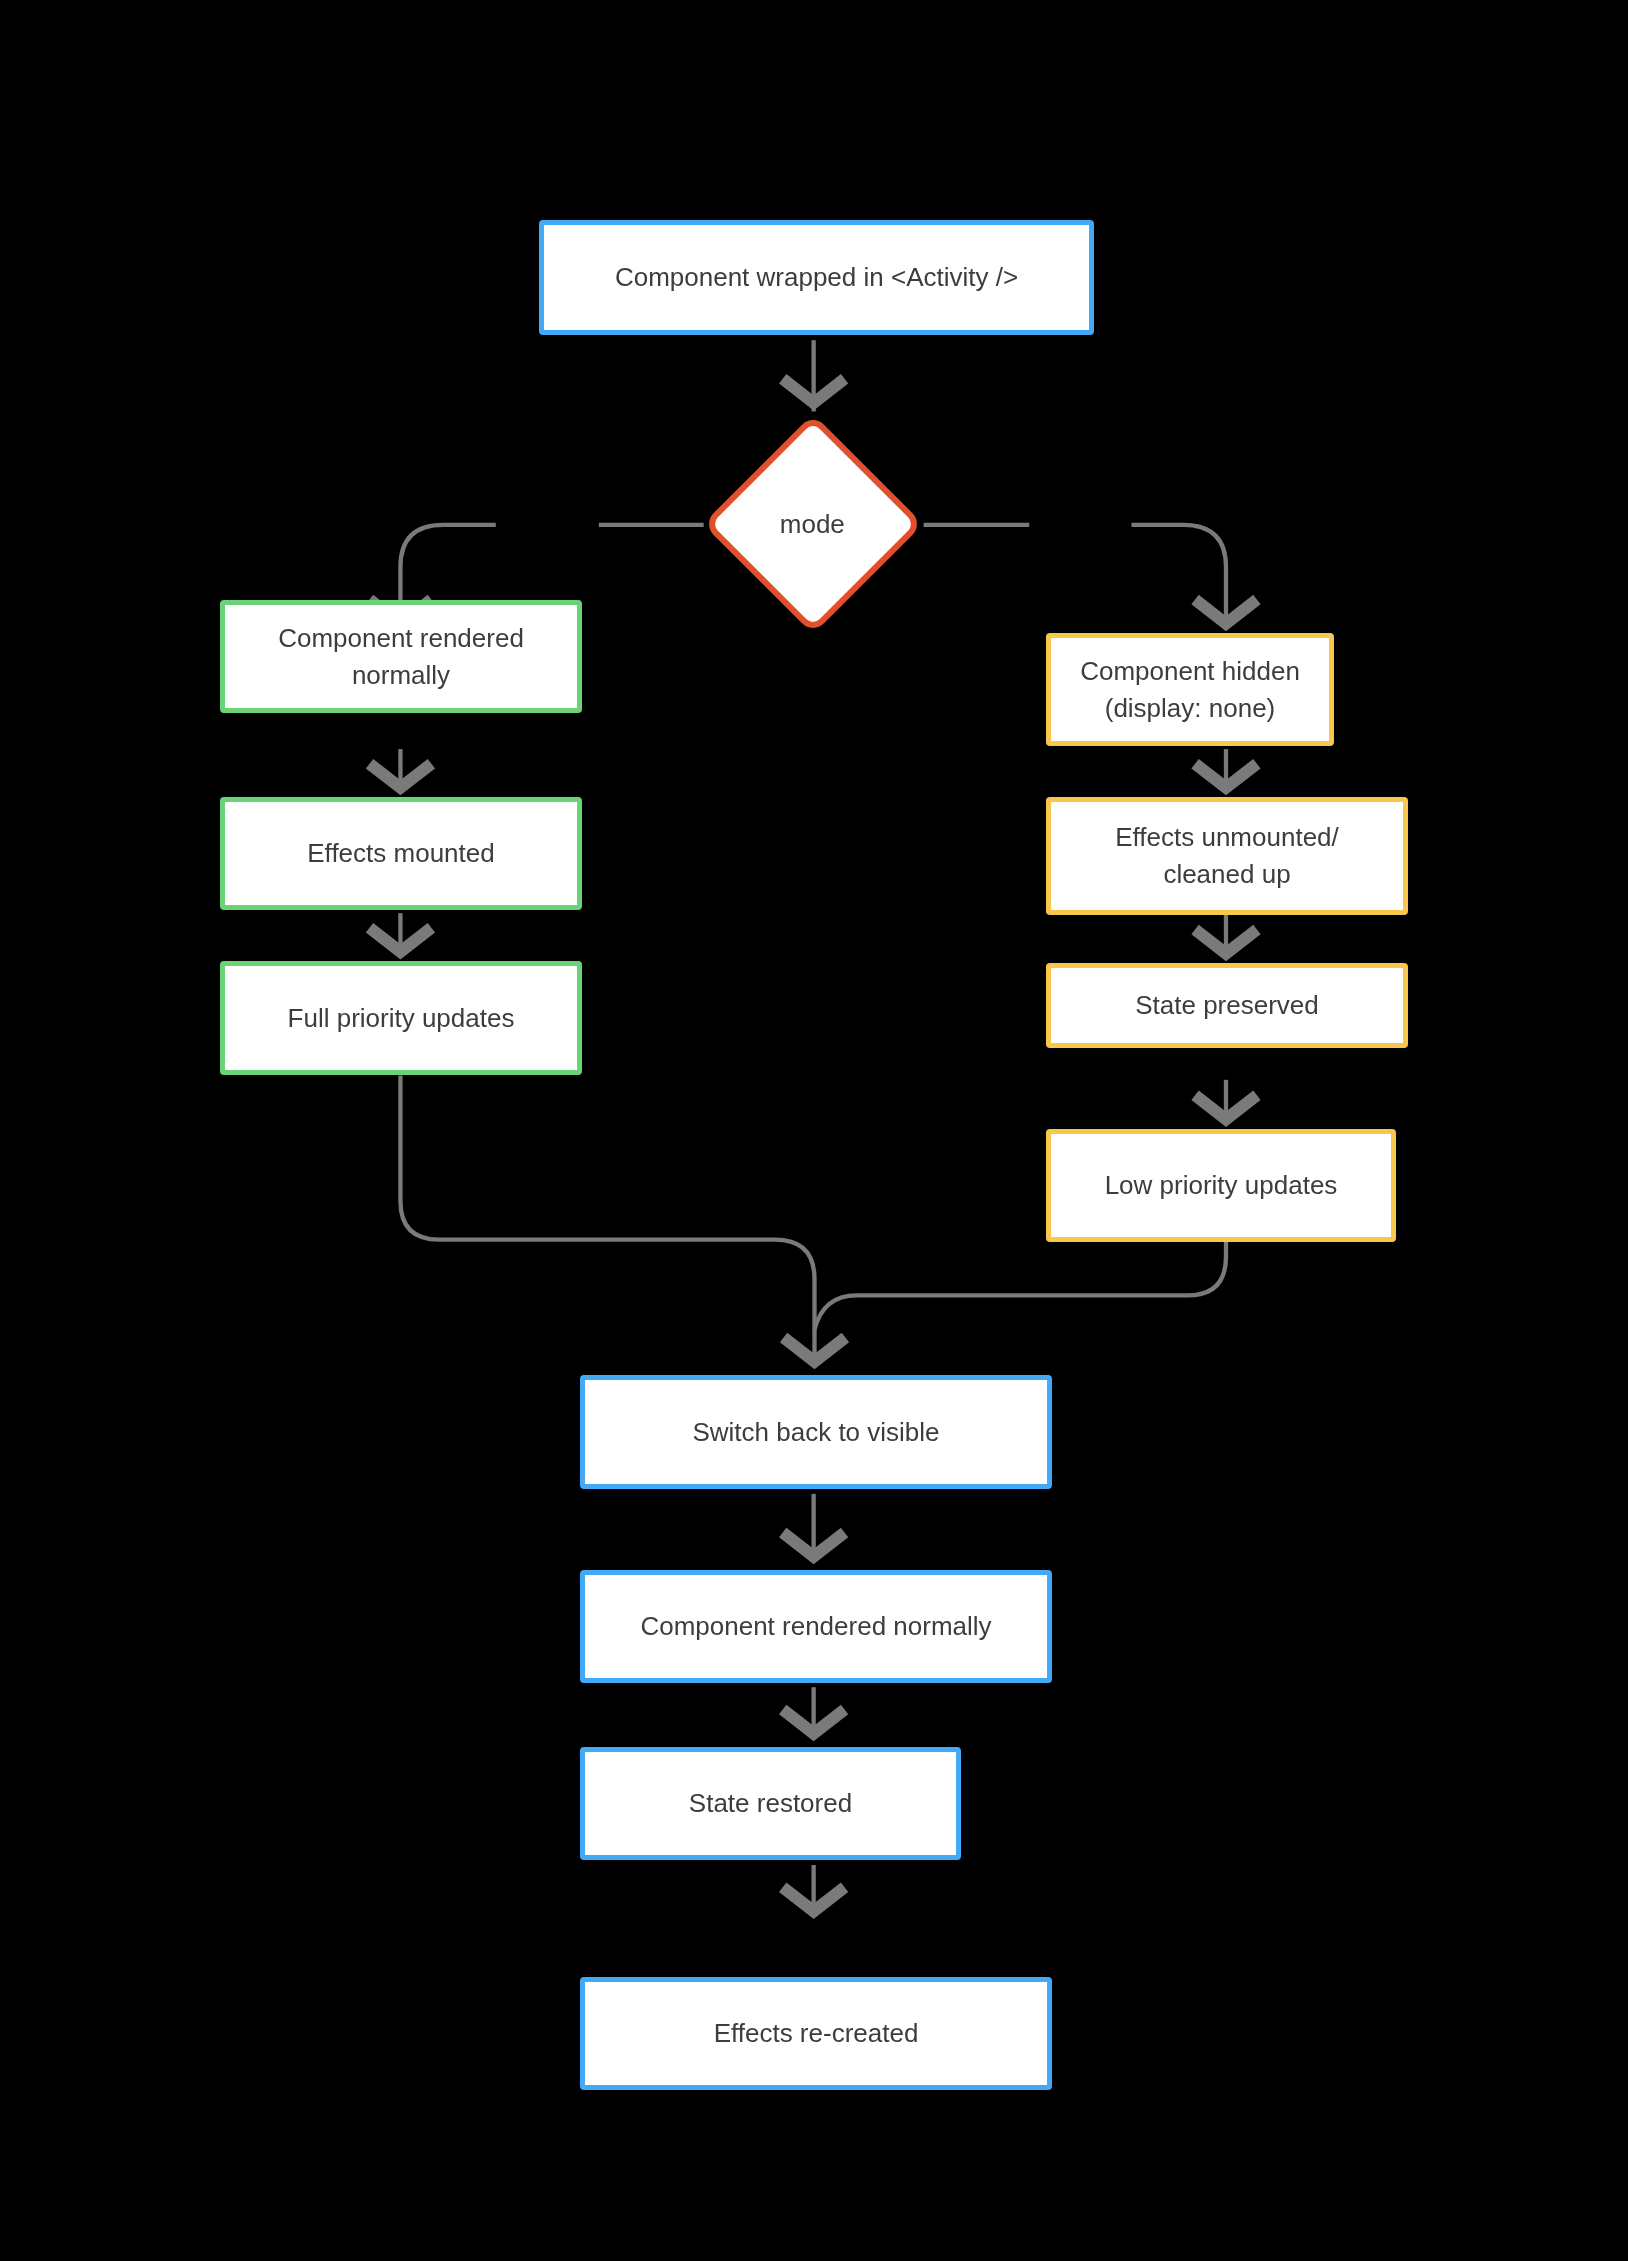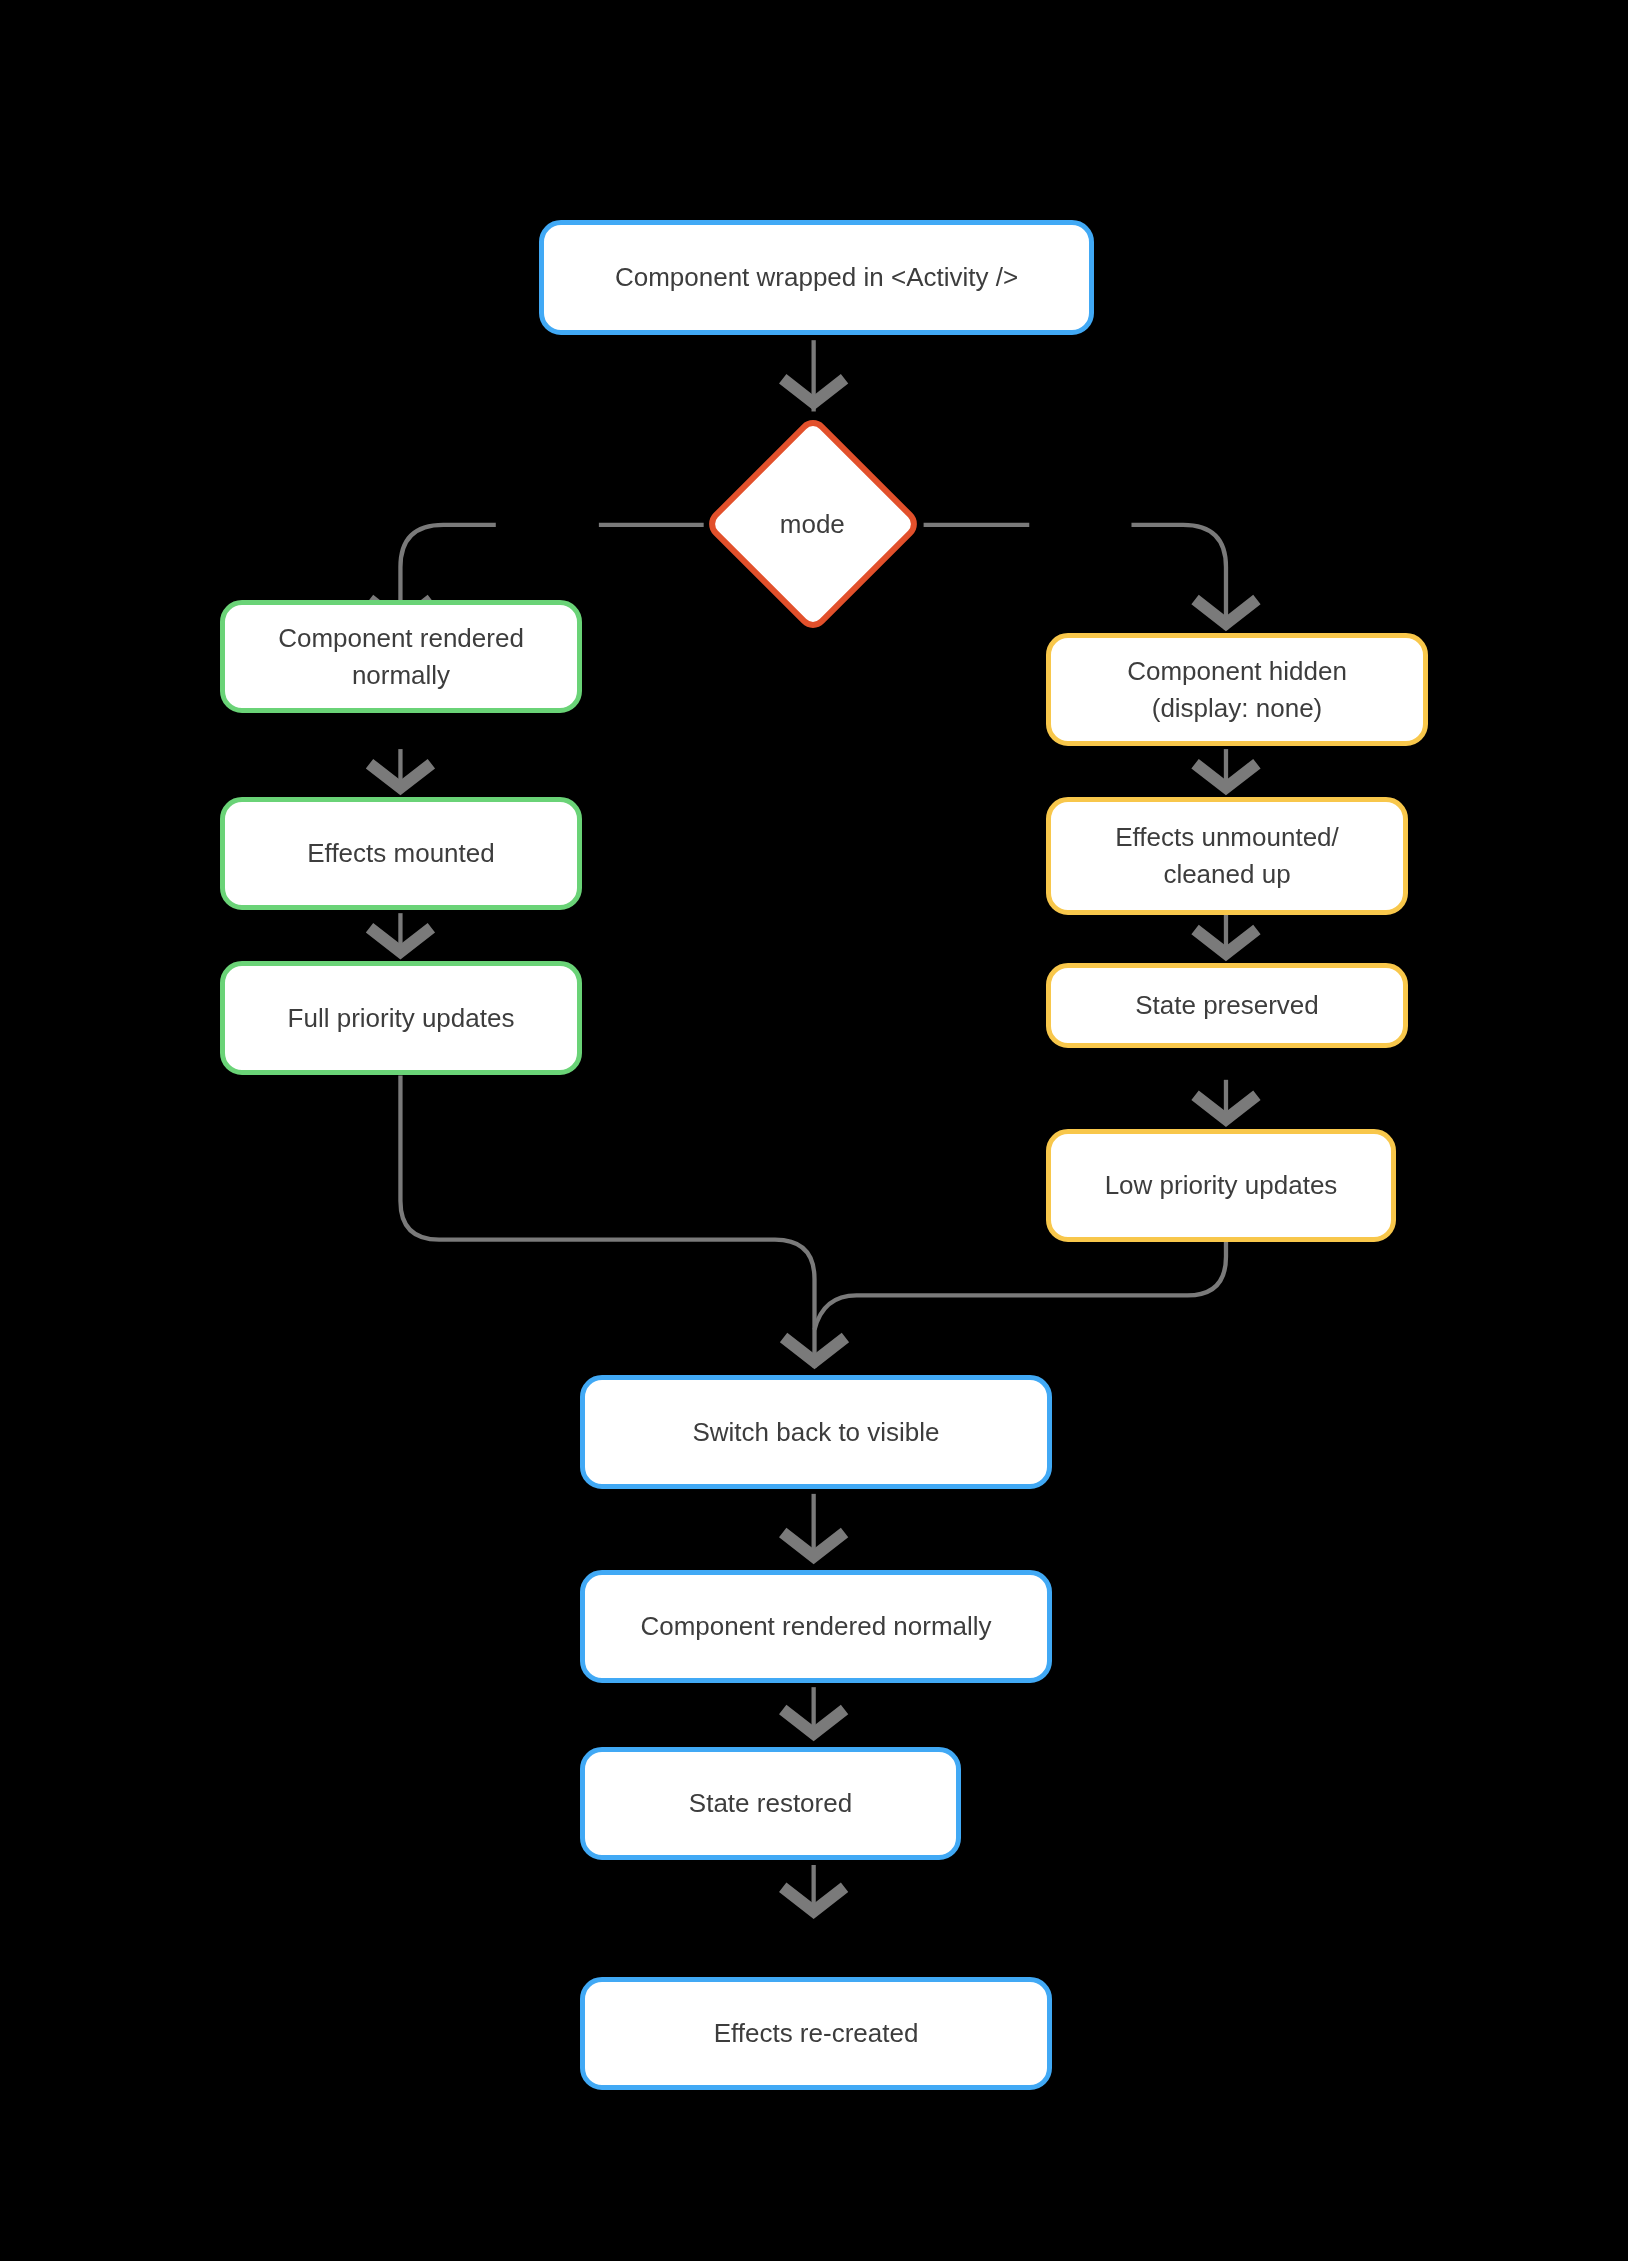--- a/index.html
+++ b/index.html
@@ -12,21 +12,21 @@
     background:var(--background);
     font-family:"Liberation Sans",sans-serif;
   }
   .edges{position:absolute;left:0;top:0;width:1629px;height:2261px;display:block;}
   .stem{stroke:var(--line);stroke-width:5;fill:none;}
   .chev{stroke:var(--line);stroke-width:14;fill:none;stroke-linejoin:miter;stroke-linecap:butt;}
   .node{
     position:absolute;box-sizing:border-box;
     background:var(--box-fill);
     border:5.2px solid var(--blue);
-    border-radius:22px;
+    border-radius:4px;
     display:flex;align-items:center;justify-content:center;
     text-align:center;color:var(--text);
     font-size:26px;line-height:1.42;white-space:pre-line;
   }
   .blue{border-color:var(--blue);}
   .green{border-color:var(--green);}
   .yellow{border-color:var(--yellow);}
   .diamond{
     position:absolute;left:735px;top:446px;width:156px;height:156px;
     box-sizing:border-box;background:var(--box-fill);
@@ -95,21 +95,21 @@
   </div>
 
   <div class="node green" style="left:220px;top:797px;width:362px;height:113px">
     <span class="lbl">Effects mounted</span>
   </div>
 
   <div class="node green" style="left:220px;top:961px;width:362px;height:114px">
     <span class="lbl">Full priority updates</span>
   </div>
 
-  <div class="node yellow" style="left:1046px;top:633px;width:382px;height:113px">
+  <div class="node yellow" style="left:1046px;top:633px;width:288px;height:113px">
     <span class="lbl">Component hidden
 (display: none)</span>
   </div>
 
   <div class="node yellow" style="left:1046px;top:797px;width:362px;height:118px">
     <span class="lbl">Effects unmounted/
 cleaned up</span>
   </div>
 
   <div class="node yellow" style="left:1046px;top:963px;width:362px;height:85px">

